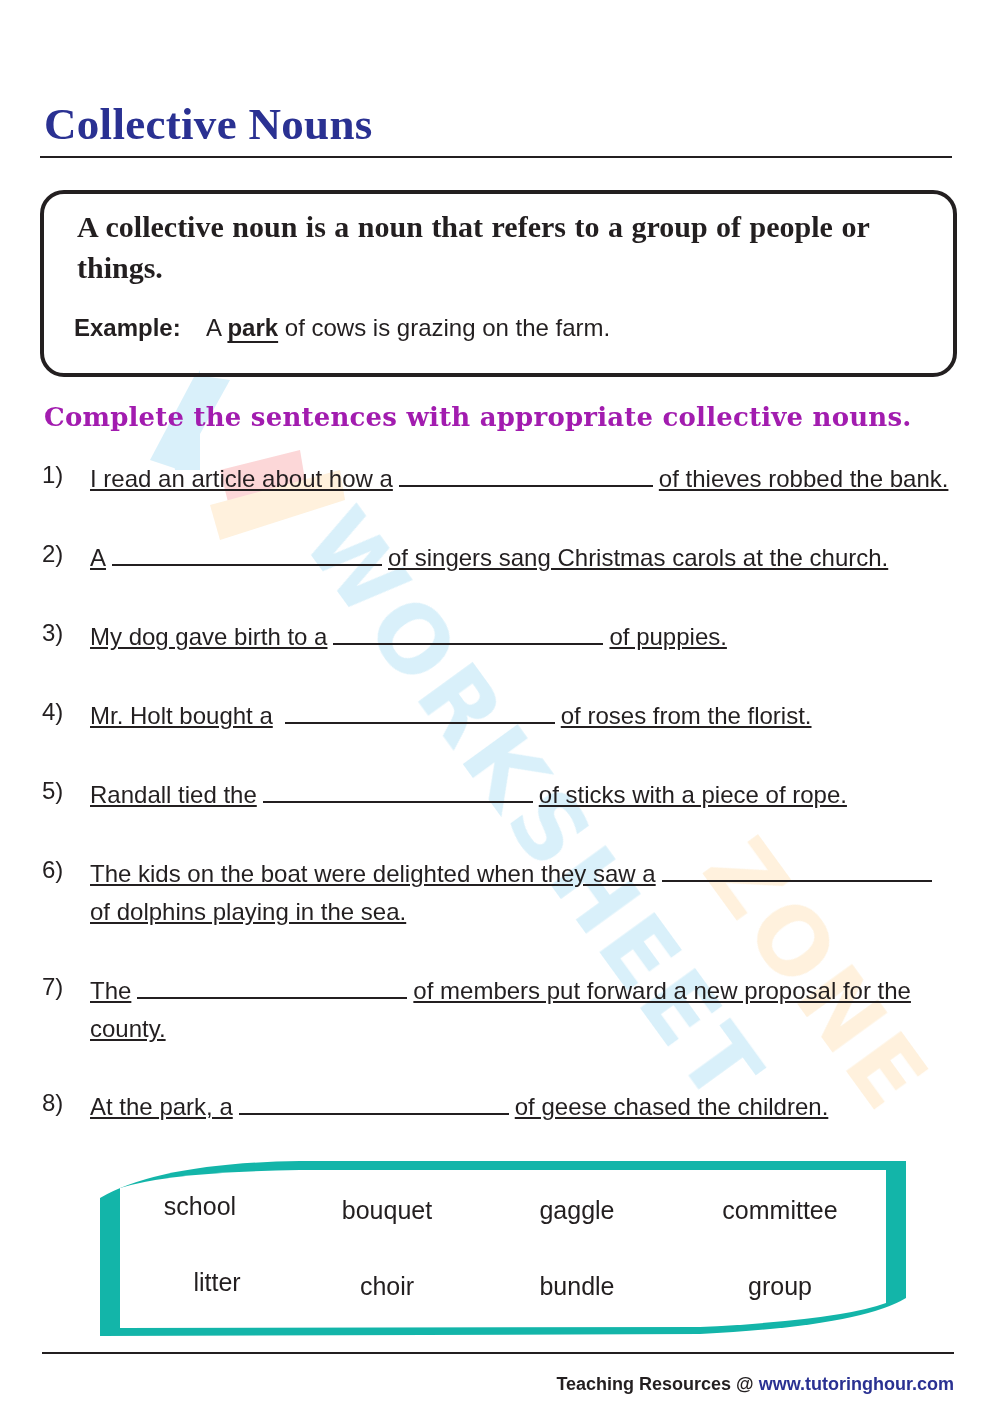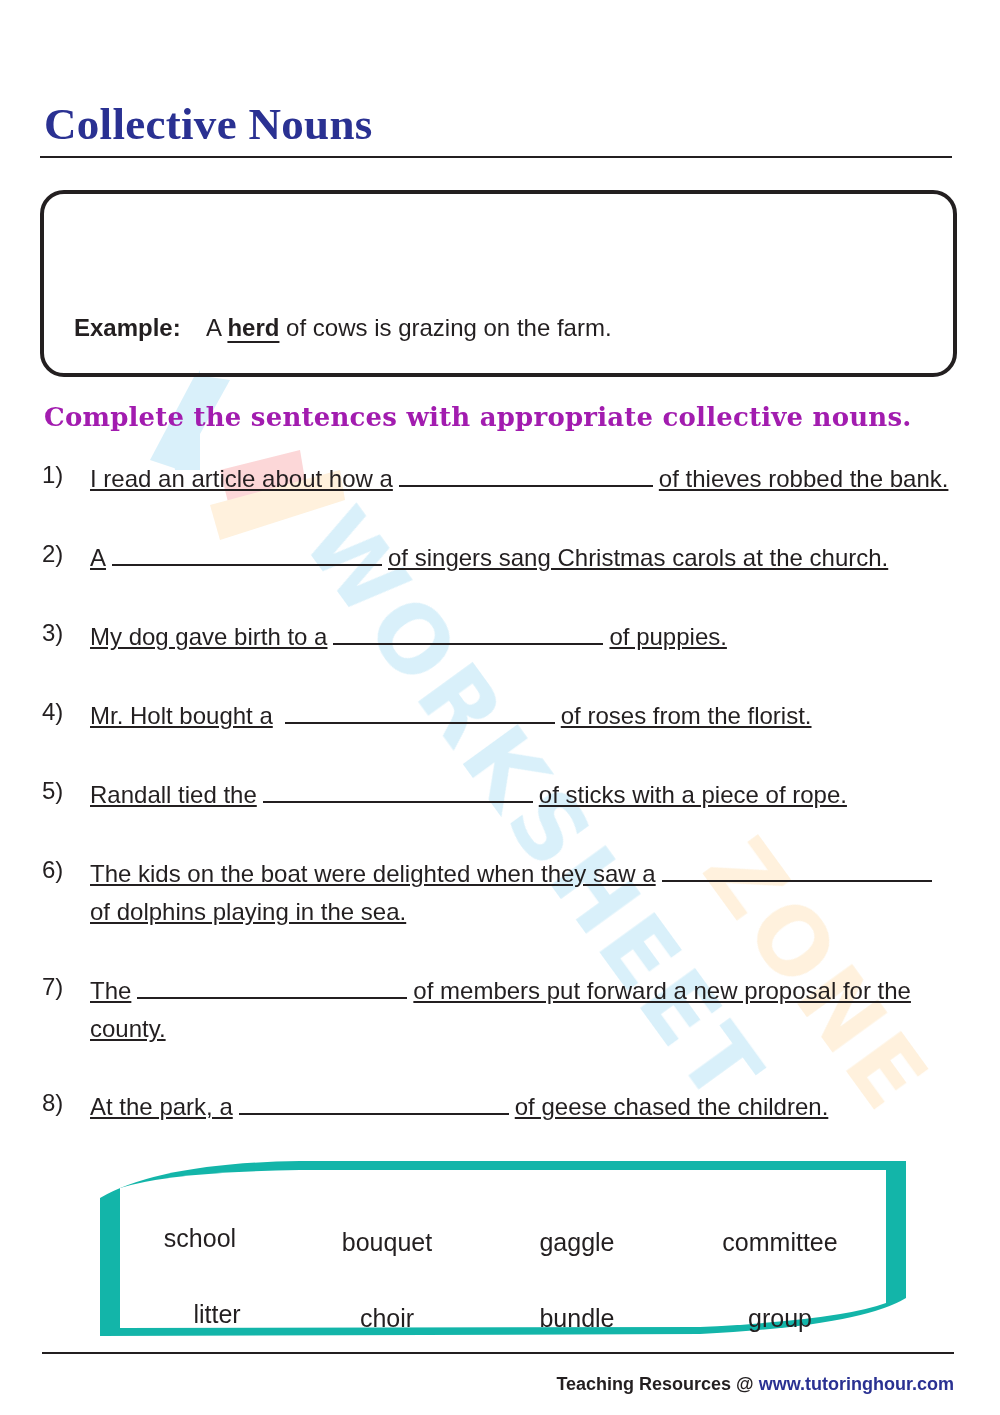--- a/index.html
+++ b/index.html
@@ -47,21 +47,21 @@
     .blank {
       display: inline-block; width: 272px; height: 26px;
       border-bottom: 2px solid #231f20; vertical-align: baseline; margin: 0 6px;
     }
 
     .bank {
       position: absolute; left: 100px; top: 1158px; width: 806px; height: 180px;
     }
     .bank svg { position: absolute; left: 0; top: 0; }
     .bank-word {
-      position: absolute; font-size: 25px; color: #231f20; text-align: center; width: 200px; margin-top: 32px;
+      position: absolute; font-size: 25px; color: #231f20; text-align: center; width: 200px;
     }
 
     .footer {
       position: absolute; right: 46px; top: 1374px; font-size: 18px; font-weight: bold; color: #231f20;
     }
     .footer-link { color: #2a3192; }
   </style>
 </head>
 <body>
 
@@ -75,24 +75,25 @@
     <text x="0" y="0" transform="translate(700 870) rotate(54)" font-family="DejaVu Sans, sans-serif" font-weight="bold" font-size="92" fill="#fbb040" letter-spacing="6">ZONE</text>
   </g>
 </svg>
 
 <div class="content">
 
   <div class="title">Collective Nouns</div>
   <div class="hr hr-top"></div>
 
   <div class="def-box">
+    <div class="def-text">A collective noun is a noun that refers to a group of  people or things.</div>
     <div class="example-row">
       <span class="example-label">Example:</span>
       <span>A</span>
-      <span class="example-key">herd</span>
+      <span class="example-key">park</span>
       <span>of cows is grazing on the farm.</span>
     </div>
   </div>
 
   <div class="instruction">Complete the sentences with appropriate collective nouns.</div>
 
   <div class="q" style="top:460px;">
     <span class="q-num">1)</span>
     <span class="q-body">
       <span>I read an article about how a</span><span class="blank" style="width:254px;"></span><span>of thieves robbed the bank.</span>

